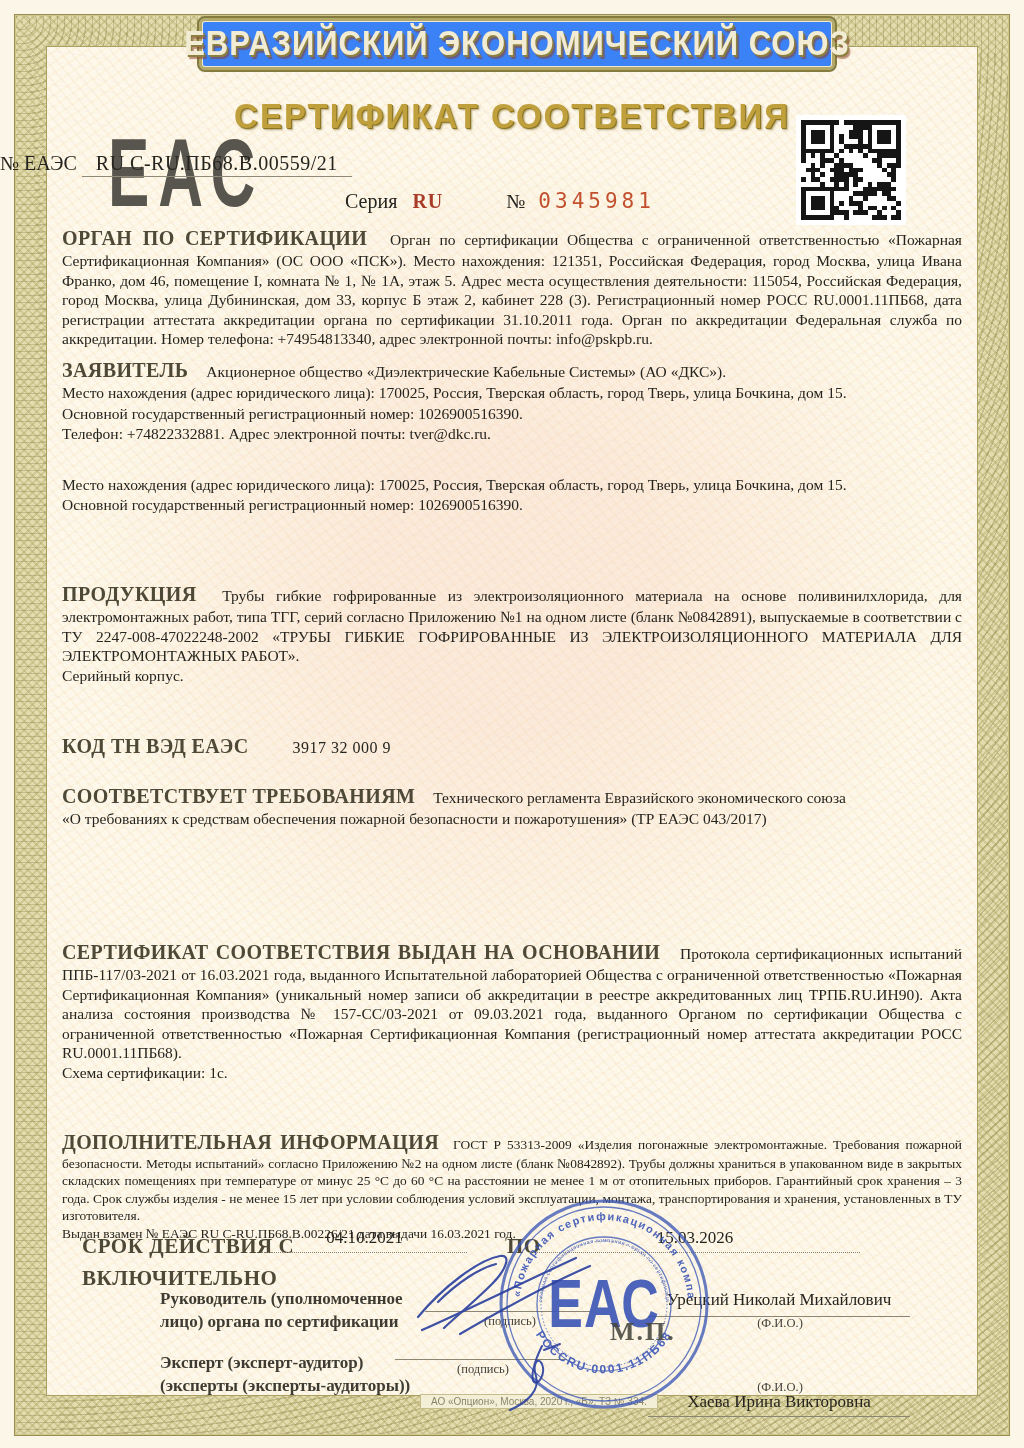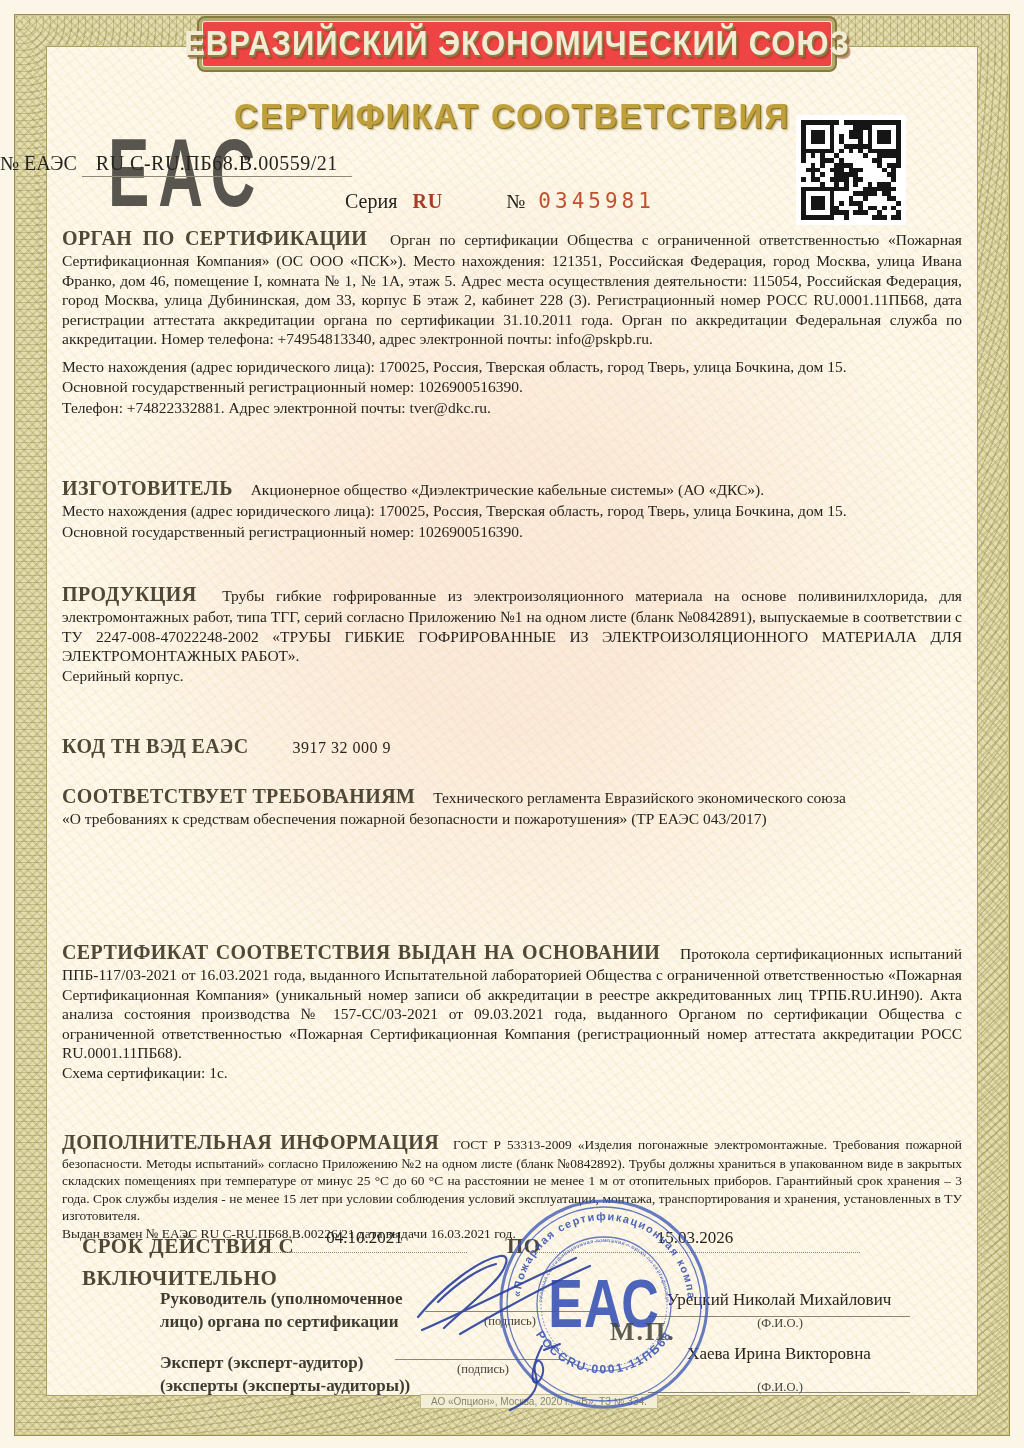--- a/index.html
+++ b/index.html
@@ -16,21 +16,21 @@
   .inner{position:absolute;top:46px;left:46px;right:46px;bottom:52px;
         background-color:#fdf8e9;
         background-image:
           radial-gradient(circle at 50% 40%, rgba(246,205,185,.32) 0 16%, transparent 46%),
           repeating-linear-gradient(50deg, rgba(235,160,130,.08) 0 2px, transparent 2px 8px),
           repeating-linear-gradient(-35deg, rgba(240,205,110,.10) 0 2px, transparent 2px 9px),
           repeating-linear-gradient(8deg, rgba(190,170,220,.05) 0 1px, transparent 1px 11px);
         border:1.5px solid #aaa061;}
   
   .union-band{position:absolute;left:197px;top:16px;width:636px;height:52px;
-        background:#ef4444;border:2px solid #857b3e;border-radius:8px;
+        background:#3b82f6;border:2px solid #857b3e;border-radius:8px;
         box-shadow:inset 0 0 0 3px #b2a96b, inset 0 0 0 4px #efe9cf;
         display:flex;align-items:center;justify-content:center;z-index:3;}
   .union-band span{font-family:"Liberation Sans",sans-serif;font-weight:bold;font-size:31px;
         letter-spacing:1px;color:#f2ecd4;white-space:nowrap;transform:scaleY(1.12);
         text-shadow:1.5px 1.5px 0 #8c8040, 3px 3px 1px rgba(140,60,40,.55);}
   .eac-logo{position:absolute;left:108px;top:118px;font-family:"Liberation Sans",sans-serif;
         font-weight:bold;font-size:62px;letter-spacing:9px;color:#57554d;
         transform:scaleY(1.55);transform-origin:top left;}
   .cert-title{position:absolute;left:0;top:97px;width:100%;text-align:center;
         font-family:"Liberation Sans",sans-serif;font-weight:bold;font-size:33px;letter-spacing:2px;
@@ -55,21 +55,21 @@
   .small-t{font-size:13.4px;line-height:1.3;text-align:justify;}
   .sh-big{font-weight:bold;color:#4e4836;font-size:20px;letter-spacing:.4px;margin-right:8px;}
   
   .validity-h{position:absolute;left:62px;font-weight:bold;color:#4e4836;font-size:21px;letter-spacing:.5px;margin-left:20px;}
   .date-field{position:absolute;border-bottom:1px dotted #8b8574;text-align:center;
         font-size:17px;padding-bottom:4px;}
   .role{position:absolute;left:160px;font-size:17px;font-weight:600;color:#3e3c32;line-height:1.35;}
   .sig-line{position:absolute;border-bottom:1px solid #8b8574;height:1px;}
   .caption{position:absolute;font-size:12.5px;color:#44423a;text-align:center;}
   .fio-field{position:absolute;text-align:center;font-size:17px;border-bottom:1px solid #8b8574;padding-bottom:6px;}
-  .fio-field.gap{padding-bottom:28px;}
+  .fio-field.gap{padding-bottom:4px;margin-top:48px;}
   .mp{position:absolute;left:610px;top:1317px;font-size:26px;font-weight:bold;color:#47473f;
         letter-spacing:2px;z-index:7;opacity:.88;}
   .stamp{position:absolute;left:496px;top:1196px;z-index:5;opacity:.9;}
   .sig-svg{position:absolute;z-index:6;}
   .footer-chip{position:absolute;left:420px;top:1394px;background:#f3eed6;border:1px solid #c6bd8a;
         padding:1px 10px;font-family:"Liberation Sans",sans-serif;font-size:10px;color:#8a8569;z-index:4;white-space:nowrap;}
 </style>
 </head>
 <body>
 
@@ -539,30 +539,30 @@
     </div>
 
   <div class="sec" style="top:226px">
     <p class="body-t" style="margin:0">
       <span class="sh">ОРГАН ПО СЕРТИФИКАЦИИ</span>
       <span>Орган по сертификации Общества с ограниченной ответственностью «Пожарная Сертификационная Компания» (ОС ООО «ПСК»). Место нахождения: 121351, Российская Федерация, город Москва, улица Ивана Франко, дом 46, помещение I, комната № 1, № 1А, этаж 5. Адрес места осуществления деятельности: 115054, Российская Федерация, город Москва, улица Дубининская, дом 33, корпус Б этаж 2, кабинет 228 (3). Регистрационный номер РОСС RU.0001.11ПБ68, дата регистрации аттестата аккредитации органа по сертификации 31.10.2011 года. Орган по аккредитации Федеральная служба по аккредитации. Номер телефона: +74954813340, адрес электронной почты: info@pskpb.ru.</span>
     </p>
   </div>
 
   <div class="sec" style="top:357px">
+    <div class="line-t">
+      <span class="sh">ЗАЯВИТЕЛЬ</span>
+      <span>Акционерное общество «Диэлектрические Кабельные Системы» (АО «ДКС»).</span>
+    </div>
     <div class="line-t">Место нахождения (адрес юридического лица): 170025, Россия, Тверская область, город Тверь, улица Бочкина, дом 15.</div>
     <div class="line-t">Основной государственный регистрационный номер: 1026900516390.</div>
     <div class="line-t">Телефон: +74822332881. Адрес электронной почты: tver@dkc.ru.</div>
   </div>
 
   <div class="sec" style="top:475px">
-    <div class="line-t">
-      <span class="sh">ИЗГОТОВИТЕЛЬ</span>
-      <span>Акционерное общество «Диэлектрические кабельные системы» (АО «ДКС»).</span>
-    </div>
     <div class="line-t">Место нахождения (адрес юридического лица): 170025, Россия, Тверская область, город Тверь, улица Бочкина, дом 15.</div>
     <div class="line-t">Основной государственный регистрационный номер: 1026900516390.</div>
   </div>
 
   <div class="sec" style="top:582px">
     <p class="body-t" style="margin:0">
       <span class="sh">ПРОДУКЦИЯ</span>
       <span>Трубы гибкие гофрированные из электроизоляционного материала на основе поливинилхлорида, для электромонтажных работ, типа ТГГ, серий согласно Приложению №1 на одном листе (бланк №0842891), выпускаемые в соответствии с ТУ 2247-008-47022248-2002 «ТРУБЫ ГИБКИЕ ГОФРИРОВАННЫЕ ИЗ ЭЛЕКТРОИЗОЛЯЦИОННОГО МАТЕРИАЛА ДЛЯ ЭЛЕКТРОМОНТАЖНЫХ РАБОТ».</span>
     </p>
     <div class="line-t">Серийный корпус.</div>

